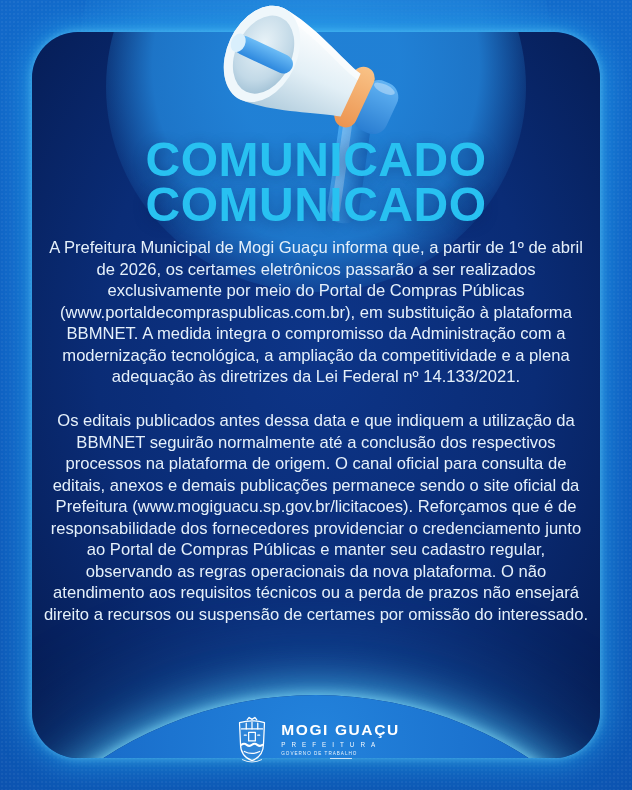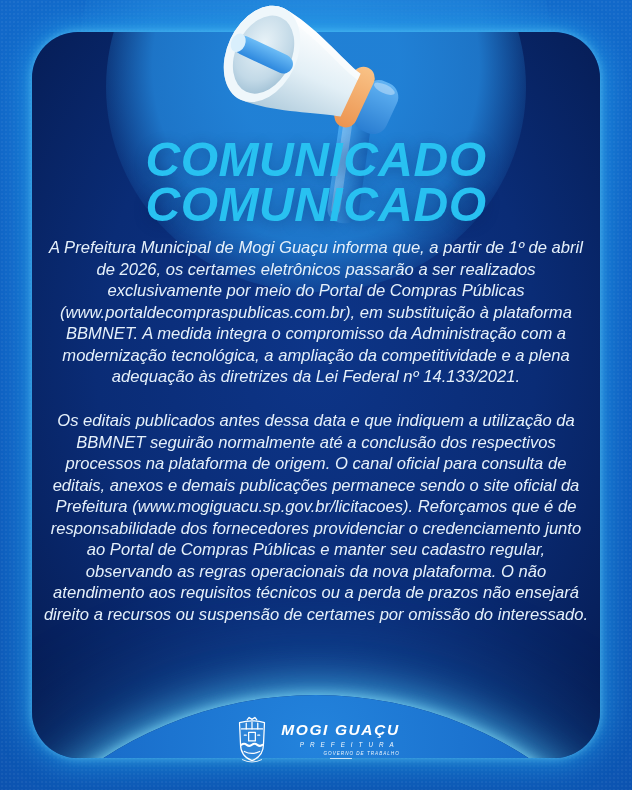--- a/index.html
+++ b/index.html
@@ -1,19 +1,18 @@
 <!DOCTYPE html>
 <html><head>
 <meta charset="utf-8">
 <style>
   html,body{margin:0;padding:0;background:#0a2a6a;}
   #stage{
     position:relative; width:632px; height:790px; overflow:hidden;
     font-family:"Liberation Sans", sans-serif;
-    font-style:italic;
   }
   
   .bg{
     position:absolute; inset:0; z-index:0;
     background-color:#0F5EC0;
     background-image:
       radial-gradient(rgba(255,255,255,0.05) 1px, rgba(255,255,255,0) 1.2px),
       linear-gradient(180deg,#1267C8 0%, #0F5CBE 50%, #0C51AE 100%);
     background-size:4px 4px, 100% 100%;
   }
@@ -67,21 +66,21 @@
     text-align:center; color:#E5F0FA;
     font-size:16.6px; line-height:1.3; font-weight:400;
   }
   .text p{margin:0 0 22px 0;}
   .footer{
     position:absolute; top:716px; left:0; right:0; z-index:7;
     display:flex; justify-content:center; align-items:center; gap:9px;
     color:#FFFFFF;
   }
   .crest{width:40px; height:48px;}
-  .footer-text{text-align:right;}
+  .footer-text{text-align:left;}
   .footer-city{font-size:15.5px; font-weight:bold; letter-spacing:1.6px; white-space:nowrap;}
   .footer-org{font-size:6.3px; letter-spacing:6px; margin-top:2px; opacity:0.95; white-space:nowrap;}
   .footer-slogan{font-size:4.6px; letter-spacing:1px; margin-top:3px; opacity:0.9; white-space:nowrap;}
   .slogan-rule{width:22px; height:1px; background:rgba(255,255,255,0.75); margin:1.5px auto 0;}
 </style>
 </head>
 <body>
 
 <div id="stage">
 

